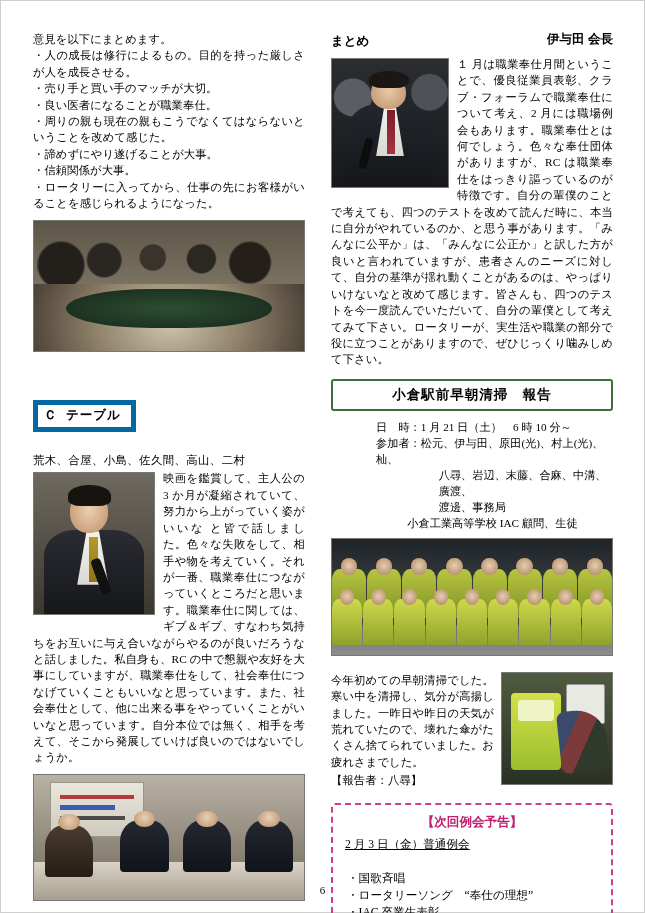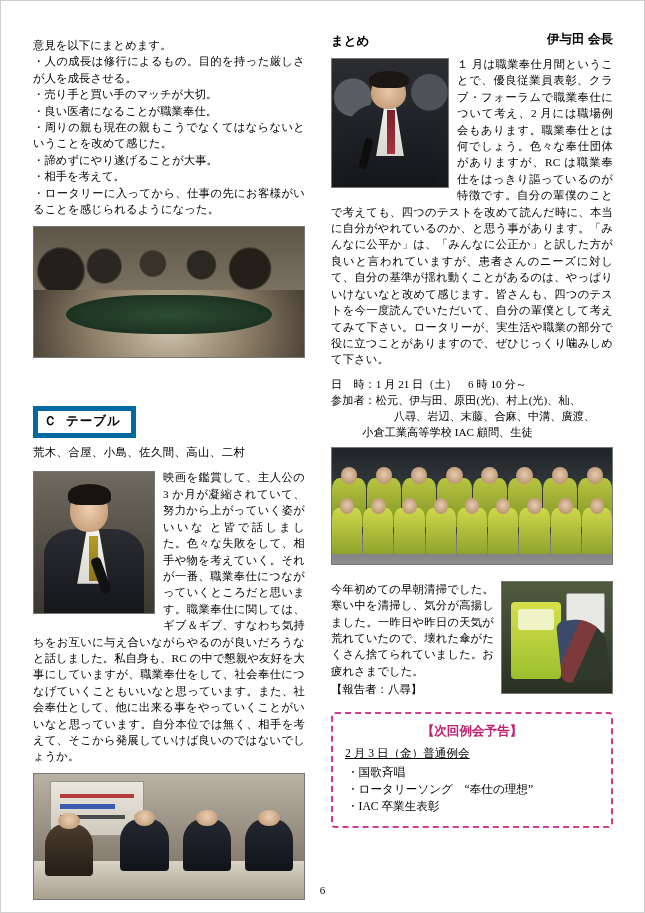--- a/index.html
+++ b/index.html
@@ -14,21 +14,21 @@
   .page{
     position:absolute;
     left:0;top:0;
     width:645px;height:913px;
     border:1px solid #cfcfcf;
     box-sizing:border-box;
     background:#fff;
   }
   .col-left{
     position:absolute;
-    left:32px;top:36px;
+    left:32px;top:30px;
     width:272px;
   }
   .col-right{
     position:absolute;
     left:330px;top:30px;
     width:282px;
   }
   .txt{
     font-size:11.3px;
     line-height:16.4px;
@@ -237,56 +237,57 @@
     display:inline-block;
     border:5px solid #0369a1;
     padding:2px 10px 3px 6px;
     font-family:Liberation Mono, monospace;
     font-weight:bold;font-size:12.5px;
     letter-spacing:1px;
     margin-top:36px;
   }
   .members{
     font-size:11.4px;
-    margin-top:7px;
+    margin-top:21px;
     letter-spacing:0.4px;
     font-family:Liberation Serif, serif;
   }
   .box-report{
     border:2px solid #3a6f3a;
     border-radius:3px;
     padding:5px 8px;
     text-align:center;
     font-family:"Liberation Sans","DejaVu Sans",sans-serif;
     font-weight:bold;
     font-size:13.5px;
     letter-spacing:1px;
   }
   .report-meta{
     font-size:11.2px;
     line-height:16px;
     margin-top:8px;
+    margin-left:45px;
   }
   .notice{
     border:2px dashed #d33b8e;
     border-radius:4px;
     padding:9px 12px 11px 12px;
   }
   .notice .title{
     text-align:center;
     font-family:"Liberation Sans","DejaVu Sans",sans-serif;
     font-weight:bold;
     font-size:12.6px;
     color:#c0206f;
     margin-bottom:6px;
   }
   .notice .date{
     font-size:11.6px;
     text-decoration:underline;
-    margin-bottom:3px;
+    margin-bottom:18px;
   }
   .notice ul{margin:0;padding-left:14px;list-style:none;}
   .notice li{font-size:11.6px;line-height:17px;}
   .notice li::before{content:"・";margin-left:-12px;}
   .pagenum{
     position:absolute;
     left:0;right:0;bottom:16px;
     text-align:center;
     font-size:11px;
   }
@@ -301,33 +302,33 @@
 
   <div class="col-left">
 
     <div class="txt">
       <p>意見を以下にまとめます。</p>
       <p>・人の成長は修行によるもの。目的を持った厳しさが人を成長させる。</p>
       <p>・売り手と買い手のマッチが大切。</p>
       <p>・良い医者になることが職業奉仕。</p>
       <p>・周りの親も現在の親もこうでなくてはならないということを改めて感じた。</p>
       <p>・諦めずにやり遂げることが大事。</p>
-      <p>・相手を考えて。</p>
+      <p>・信頼関係が大事。</p>
       <p>・ロータリーに入ってから、仕事の先にお客様がいることを感じられるようになった。</p>
     </div>
 
     <div class="photo ph-meeting1" style="width:272px;height:132px;margin-top:9px;"></div>
 
     <div style="margin-top:12px;">
       <span class="tbl-c">Ｃ テーブル</span>
     </div>
 
     <div class="members">荒木、合屋、小島、佐久間、高山、二村</div>
 
-    <div style="margin-top:9px;">
+    <div style="margin-top:2px;">
       <div class="photo ph-portrait-left wrapimg-left" style="width:122px;height:143px;">
         <div class="bg"></div>
           <div class="body"></div>
           <div class="shirt"></div>
         <div class="tie"></div>
           <div class="face"></div>
           <div class="hair"></div>
           <div class="mic"></div>
       </div>
       <div class="txt">映画を鑑賞して、主人公の 3 か月が凝縮されていて、努力から上がっていく姿がいいな と皆で話しました。色々な失敗をして、相手や物を考えていく。それが一番、職業奉仕につながっていくところだと思います。職業奉仕に関しては、ギブ＆ギブ、すなわち気持ちをお互いに与え合いながらやるのが良いだろうなと話しました。私自身も、RC の中で懇親や友好を大事にしていますが、職業奉仕をして、社会奉仕につなげていくこともいいなと思っています。また、社会奉仕として、他に出来る事をやっていくことがいいなと思っています。自分本位では無く、相手を考えて、そこから発展していけば良いのではないでしょうか。</div>
@@ -366,25 +367,27 @@
           <div class="shirt"></div>
         <div class="tie"></div>
           <div class="face"></div>
           <div class="hair"></div>
           <div class="mic"></div>
       </div>
       <div class="txt">１ 月は職業奉仕月間ということで、優良従業員表彰、クラブ・フォーラムで職業奉仕について考え、2 月には職場例会もあります。職業奉仕とは何でしょう。色々な奉仕団体がありますが、RC は職業奉仕をはっきり謳っているのが特徴です。自分の輩僕のことで考えても、四つのテストを改めて読んだ時に、本当に自分がやれているのか、と思う事があります。「みんなに公平か」は、「みんなに公正か」と訳した方が良いと言われていますが、患者さんのニーズに対して、自分の基準が揺れ動くことがあるのは、やっぱりいけないなと改めて感じます。皆さんも、四つのテストを今一度読んでいただいて、自分の輩僕として考えてみて下さい。ロータリーが、実生活や職業の部分で役に立つことがありますので、ぜひじっくり噛みしめて下さい。</div>
       <div class="clear"></div>
     </div>
 
+    <div class="box-report" style="margin-top:11px;">小倉駅前早朝清掃　報告</div>
 
     <div class="report-meta">
       <div>日　時：1 月 21 日（土）　6 時 10 分～</div>
       <div>参加者：松元、伊与田、原田(光)、村上(光)、杣、</div>
       <div style="padding-left:5.6em;">八尋、岩辺、末藤、合麻、中溝、廣渡、</div>
+      <div style="padding-left:5.6em;">渡邊、事務局</div>
       <div style="padding-left:2.8em;">小倉工業高等学校 IAC 顧問、生徒</div>
     </div>
 
     <div class="photo ph-group" style="width:282px;height:118px;margin-top:7px;">
       <div class="wall"></div>
       <div class="ground"></div>
       <div class="row back">
           <span></span>
           <span></span>
           <span></span>

